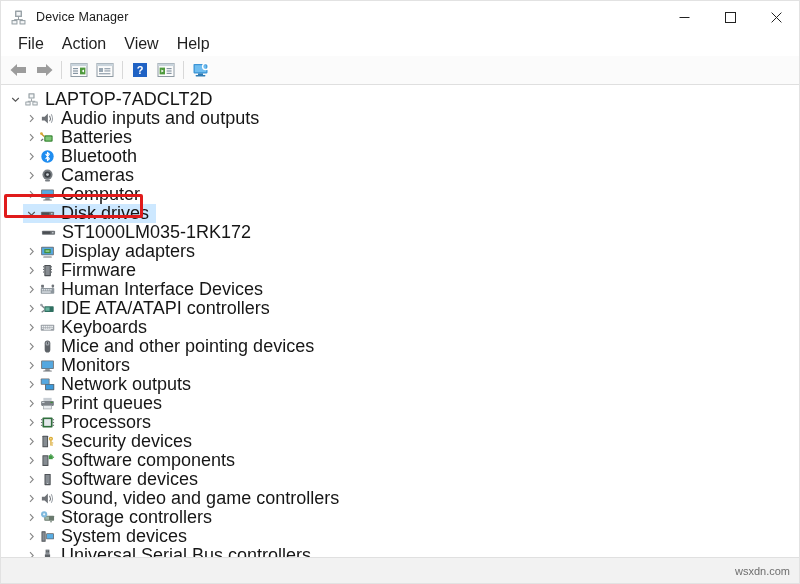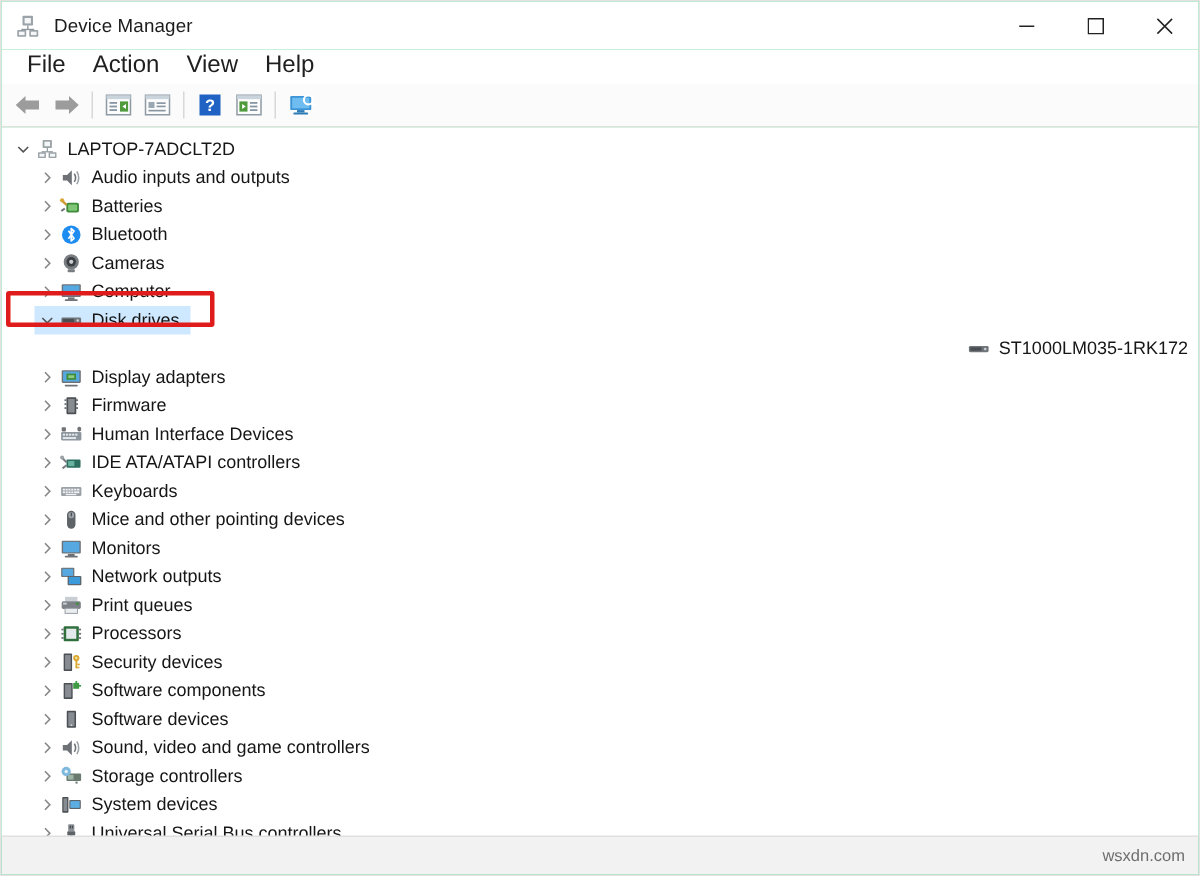--- a/index.html
+++ b/index.html
@@ -116,21 +116,21 @@
     padding-top: 5px;
   }
   .row {
     height: 19px;
     display: flex;
     align-items: center;
     cursor: default;
     white-space: nowrap;
   }
   .row-label {
-    font-size: 12px;
+    font-size: 18px;
     color: #161616;
     padding-left: 5px;
     padding-right: 7px;
     line-height: 19px;
   }
   .row.selected .hl {
     background: #cde8ff;
   }
   .hl {
     display: flex;
@@ -148,21 +148,21 @@
   .ico {
     width: 17px;
     height: 17px;
     flex: 0 0 17px;
     display: flex;
     align-items: center;
     justify-content: center;
   }
   .indent0 { padding-left: 6px; }
   .indent1 { padding-left: 22px; }
-  .indent2 { padding-left: 39px; justify-content: flex-end; }
+  .indent2 { padding-left: 39px; }
 
   
   #annot-box {
     position: absolute;
     left: 3px;
     top: 109px;
     width: 139px;
     height: 24px;
     border: 3px solid #e01b1b;
     border-radius: 2px;

